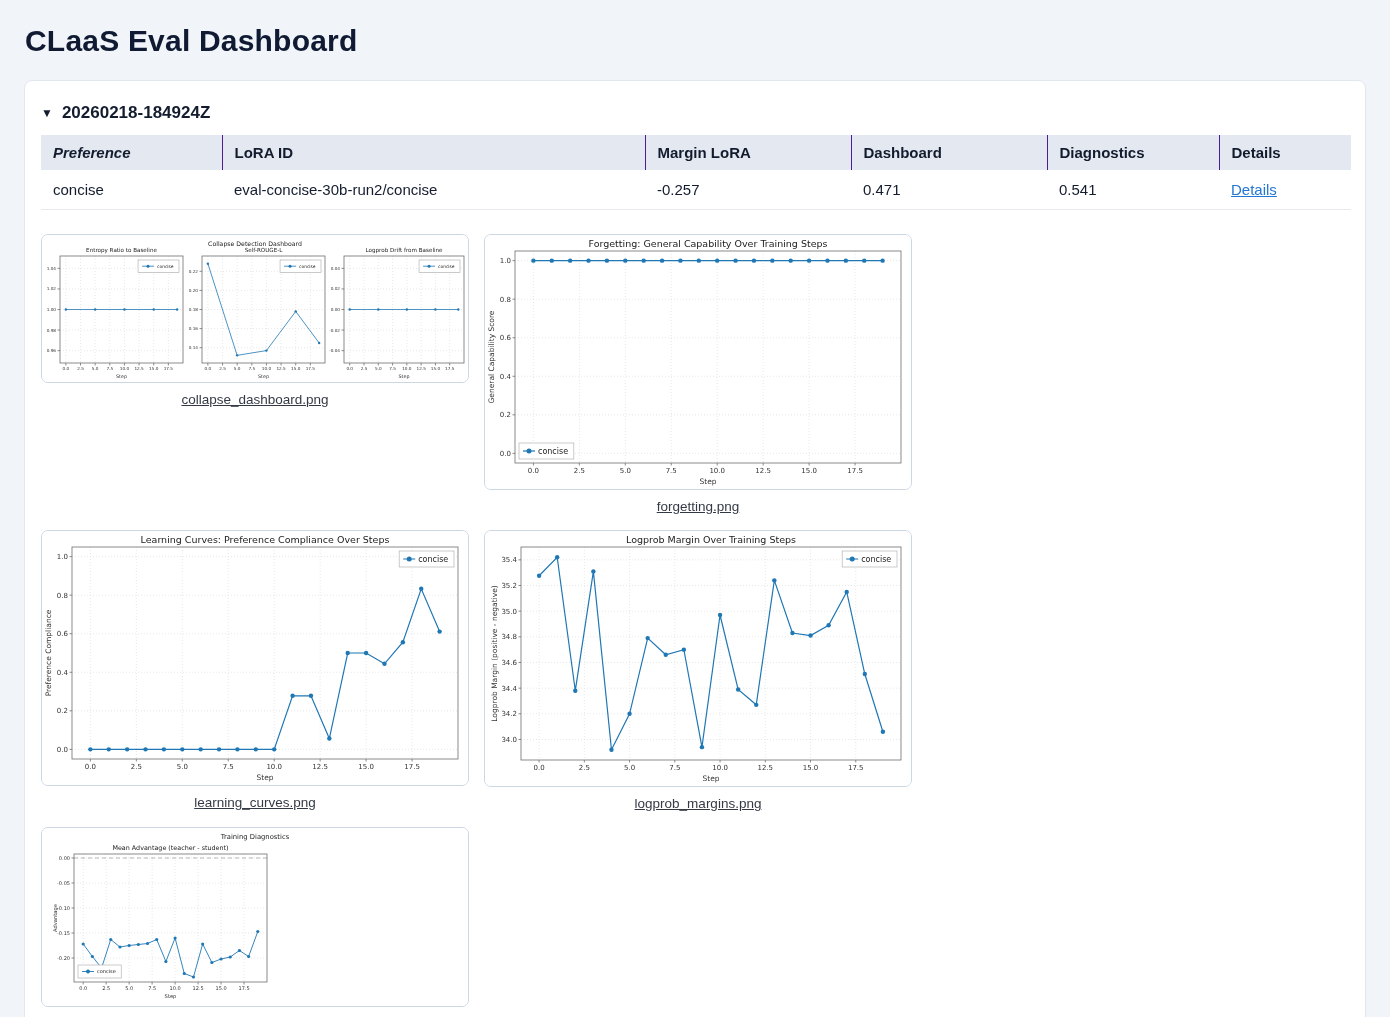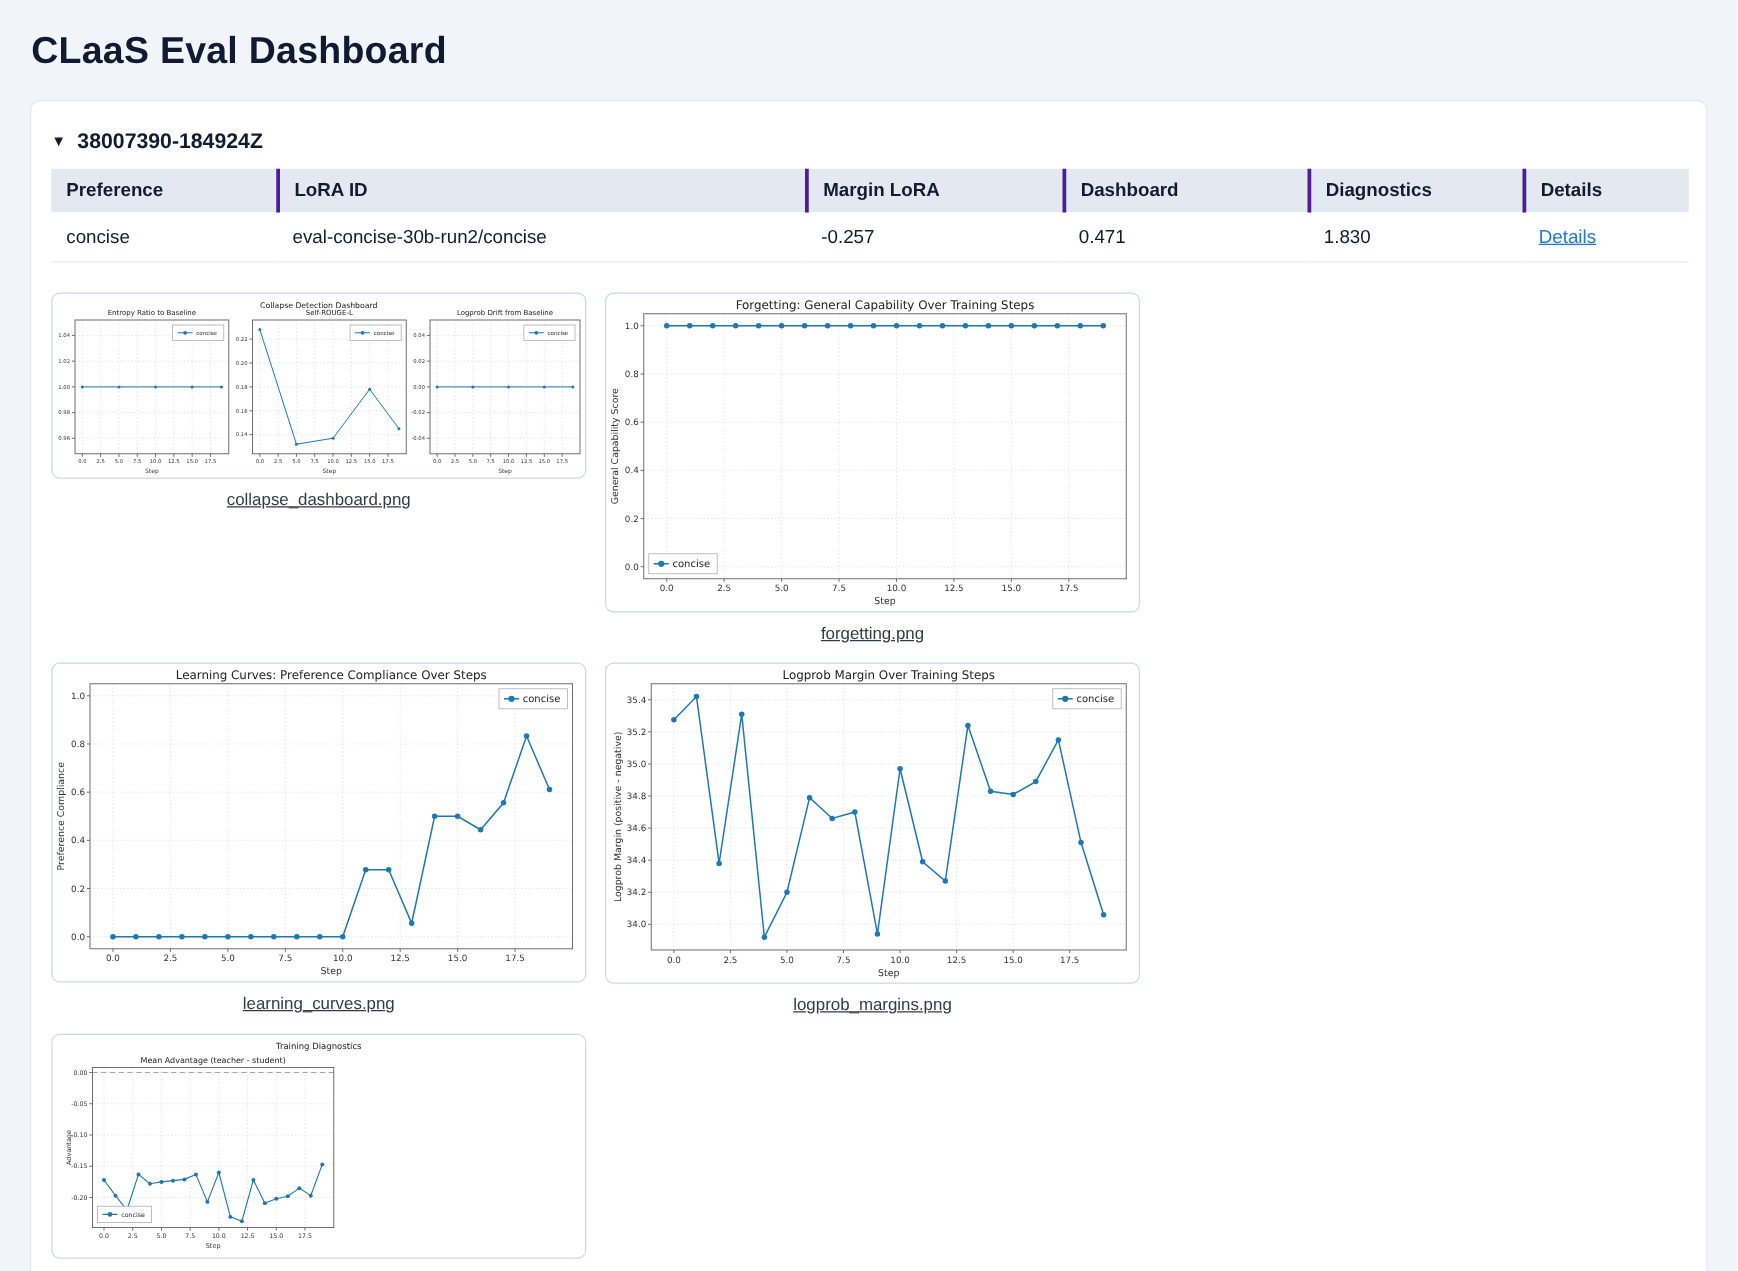--- a/index.html
+++ b/index.html
@@ -20,23 +20,23 @@
     padding:16px; height:1400px;
   }
   .run-header {
     display:flex; align-items:center; gap:9px;
     font-size:17px; font-weight:700; margin:6px 0 12px 0; cursor:pointer;
   }
   .run-header .tri { font-size:12px; font-weight:400; }
   table { border-collapse:collapse; width:100%; table-layout:fixed; font-size:15px; }
   thead th {
     background:#e4e9f1; text-align:left; font-weight:700;
-    padding:9px 12px; border-left:3px solid #4c1d95;
-  }
-  thead th:first-child { border-left:none; }
+    padding:9px 12px; border-left:1px solid #4c1d95;
+  }
+  thead th:first-child { border-left:none;font-style:italic; }
   tbody td { padding:11px 12px; border-bottom:1px solid #e7eaef; background:#fff; }
   a.details-link { color:#2277d2; text-decoration:underline; cursor:pointer; }
   .gallery {
     display:flex; flex-wrap:wrap; gap:15px; margin-top:24px; align-items:flex-start;
   }
   .gallery figure { margin:0; width:428px; display:flex; flex-direction:column; align-items:center; }
   .figure-box {
     width:428px; border:1px solid #ccd7e5; border-radius:7px;
     background:#fff; overflow:hidden; line-height:0;
   }
@@ -45,21 +45,21 @@
 </style>
 </head>
 <body>
 
 <h1 class="page-title">CLaaS Eval Dashboard</h1>
 
 <section class="card">
 
   <div class="run-header">
     <span class="tri">▼</span>
-    <span>38007390-184924Z</span>
+    <span>20260218-184924Z</span>
   </div>
 
   <table class="summary-table">
     <colgroup>
       <col style="width:181px">
         <col style="width:423px">
         <col style="width:206px">
       <col style="width:196px">
         <col style="width:172px">
         <col style="width:132px">
@@ -73,21 +73,21 @@
         <th>Diagnostics</th>
         <th>Details</th>
       </tr>
     </thead>
     <tbody>
       <tr>
         <td>concise</td>
         <td>eval-concise-30b-run2/concise</td>
         <td>-0.257</td>
         <td>0.471</td>
-        <td>1.830</td>
+        <td>0.541</td>
         <td><a class="details-link" href="#">Details</a></td>
       </tr>
     </tbody>
   </table>
 
   <div class="gallery">
     <figure>
       <div class="figure-box">
         <svg viewBox="0 0 426 147" width="426" height="147">
             <rect x="0" y="0" width="426" height="147" fill="#ffffff"></rect>

